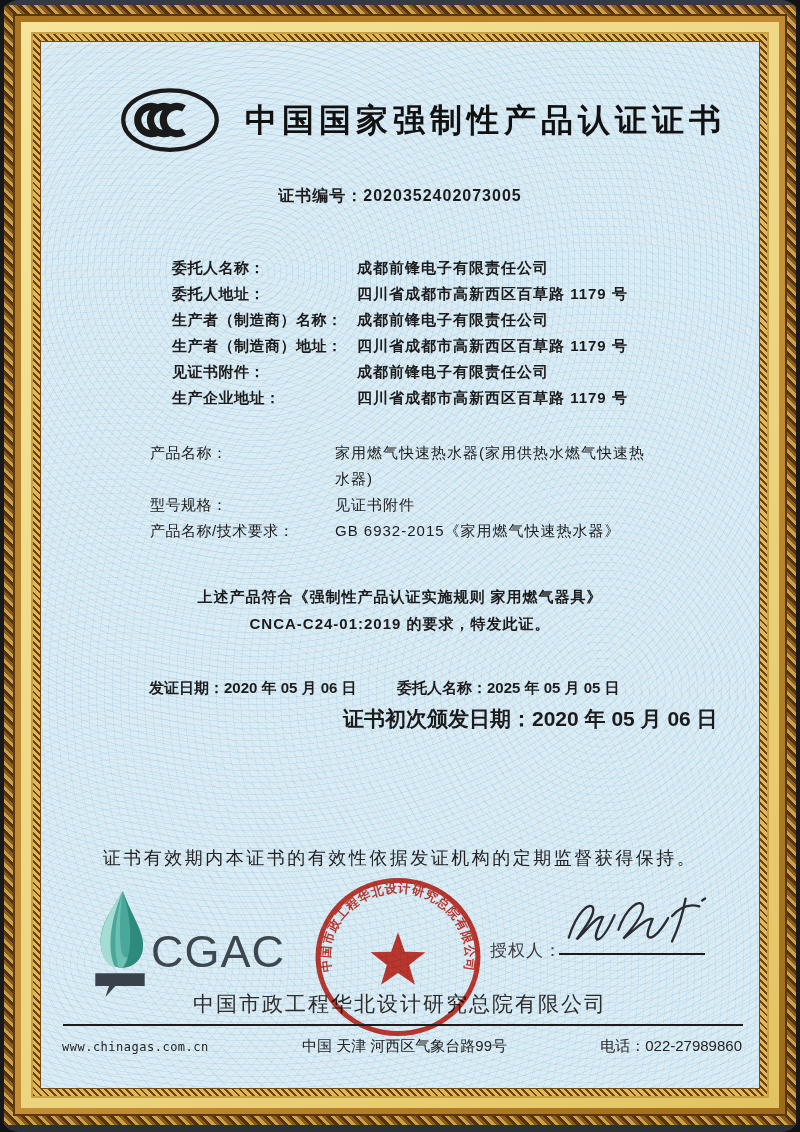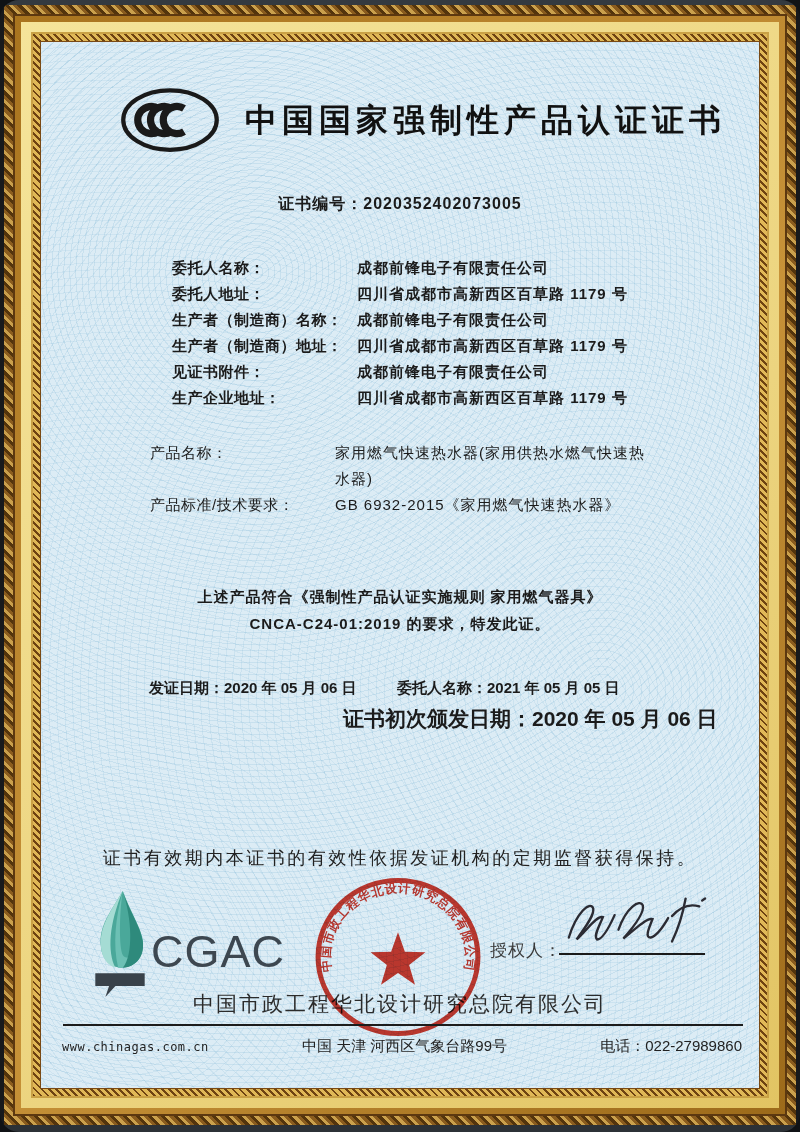--- a/index.html
+++ b/index.html
@@ -26,21 +26,21 @@
              repeating-radial-gradient(circle at 30% 22%, rgba(92,162,201,.16) 0 1px, rgba(255,255,255,0) 1px 6px),
              repeating-radial-gradient(circle at 78% 62%, rgba(92,162,201,.13) 0 1px, rgba(255,255,255,0) 1px 8px),
              repeating-radial-gradient(circle at 12% 88%, rgba(92,162,201,.11) 0 1px, rgba(255,255,255,0) 1px 7px);
            color:#1b1b1b; }
 
   .ccc-logo { position:absolute; left:77px; top:44px; width:104px; height:68px; }
 
   .title { position:absolute; left:204px; top:57px; font-size:32px; font-weight:bold;
            letter-spacing:5px; white-space:nowrap; color:#111; }
 
-  .cert-no { position:absolute; left:0; right:0; top:152px; text-align:center;
+  .cert-no { position:absolute; left:0; right:0; top:144px; text-align:center;
              font-size:16px; font-weight:bold; letter-spacing:1px; }
 
   .parties { position:absolute; left:109px; top:213px; font-size:15px; font-weight:bold; }
   .irow { line-height:26px; white-space:nowrap;padding-left:22px; }
   .ilabel { display:inline-block; width:185px; letter-spacing:.5px; }
   .ivalue { letter-spacing:1px; }
 
   .product { position:absolute; left:109px; top:398px; font-size:15px; font-weight:normal; }
   .prow { display:flex; line-height:26px; }
   .plabel { flex:0 0 185px; letter-spacing:.5px; }
@@ -110,32 +110,36 @@
         <div class="irow"><span class="ilabel">见证书附件：</span><span class="ivalue">成都前锋电子有限责任公司</span></div>
         <div class="irow"><span class="ilabel">生产企业地址：</span><span class="ivalue">四川省成都市高新西区百草路 1179 号</span></div>
       </div>
 
       <div class="product">
         <div class="prow">
                         <span class="plabel">产品名称：</span>
                         <span class="pvalue">家用燃气快速热水器(家用供热水燃气快速热水器)</span>
                       </div>
         <div class="prow">
-                        <span class="plabel">产品标准/技术要求：</span>
+                        <span class="plabel">型号规格：</span>
+                        <span class="pvalue">见证书附件</span>
+                      </div>
+        <div class="prow">
+                        <span class="plabel">产品名称/技术要求：</span>
                         <span class="pvalue">GB 6932-2015《家用燃气快速热水器》</span>
                       </div>
       </div>
 
       <div class="statement">
         <div>上述产品符合《强制性产品认证实施规则 家用燃气器具》</div>
         <div>CNCA-C24-01:2019 的要求，特发此证。</div>
       </div>
 
       <div class="date-issue"><span>发证日期：</span><span>2020 年 05 月 06 日</span></div>
-      <div class="date-valid"><span>委托人名称：</span><span>2021 年 05 月 05 日</span></div>
+      <div class="date-valid"><span>委托人名称：</span><span>2025 年 05 月 05 日</span></div>
       <div class="date-first"><span>证书初次颁发日期：</span><span>2020 年 05 月 06 日</span></div>
 
       <div class="validity">证书有效期内本证书的有效性依据发证机构的定期监督获得保持。</div>
 
       <svg class="cgac-flame" viewBox="0 0 70 122">
         <path d="M38,4 C24,28 12,42 14,64 C15,80 26,88 36,88 C52,88 62,76 60,58 C58,44 46,26 38,4 Z" fill="#4aa89a"></path>
         <path d="M38,4 C22,30 13,44 14,64 C15,78 22,86 30,88 C21,70 23,40 38,4 Z" fill="#a5dcd4"></path>
         <path d="M38,4 C30,34 27,62 33,88 L36,88 C48,88 56,80 57,66 C52,76 42,80 38,74 C34,66 34,30 38,4 Z" fill="#6cc0b4"></path>
         <path d="M38,4 C46,28 58,44 60,60 C62,78 50,88 38,88 C50,74 48,34 38,4 Z" fill="#2e8a7c"></path>
         <path d="M8,94 L62,94 L62,108 L30,108 L19,120 L23,108 L8,108 Z" fill="#39424a"></path>

